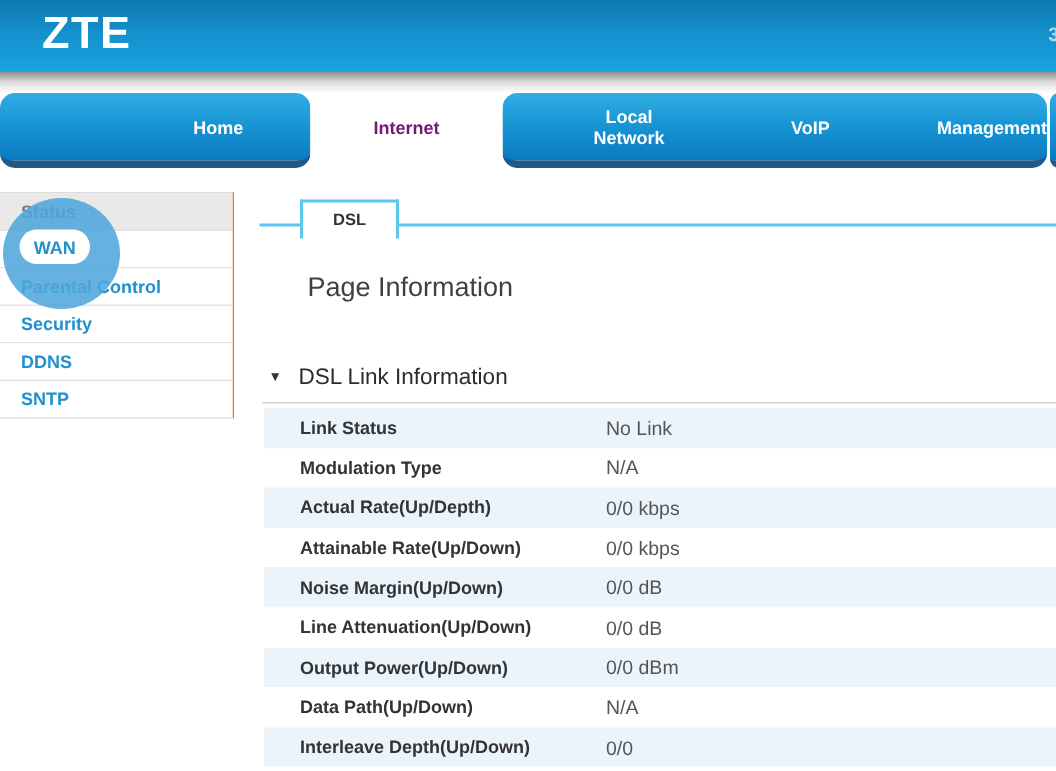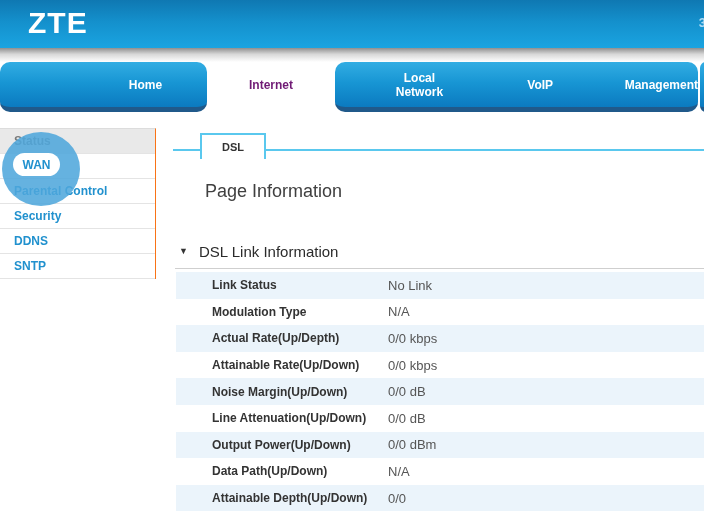--- a/index.html
+++ b/index.html
@@ -56,21 +56,21 @@
 
   .section-head { position:absolute; left:179px; top:243px; display:flex; align-items:center; cursor:pointer; }
   .tri-icon { font-size:9px; color:#333; margin-right:11px; line-height:1; }
   .section-title { font-size:15px; color:#2b2b2b; }
   .section-divider { position:absolute; left:175px; top:268px; width:529px; height:1px; background:#cfcfcf; }
 
   .info-table { position:absolute; left:176px; top:272px; width:528px; }
   .info-row { display:flex; height:26.6px; align-items:center; }
   .info-row:nth-child(odd) { background:#ebf4fb; }
   .info-row:nth-child(even) { background:#ffffff; }
-  .info-label { width:212px; padding-left:36px; font-size:12px; font-weight:700; color:#333; }
+  .info-label { width:228px; padding-left:24px; font-size:12px; font-weight:700; color:#333; }
   .info-value { font-size:13px; color:#555; }
 </style>
 </head>
 <body>
 
 <div id="stage">
 
   <div class="header">
     <div class="logo">ZTE</div>
     <div class="corner-num">3</div>
@@ -152,18 +152,18 @@
       </div>
       <div class="info-row">
         <div class="info-label">Output Power(Up/Down)</div>
         <div class="info-value">0/0 dBm</div>
       </div>
       <div class="info-row">
         <div class="info-label">Data Path(Up/Down)</div>
         <div class="info-value">N/A</div>
       </div>
       <div class="info-row">
-        <div class="info-label">Attainable Depth(Up/Down)</div>
+        <div class="info-label">Interleave Depth(Up/Down)</div>
         <div class="info-value">0/0</div>
       </div>
     </div>
 
 </div>
 
 </body></html>

